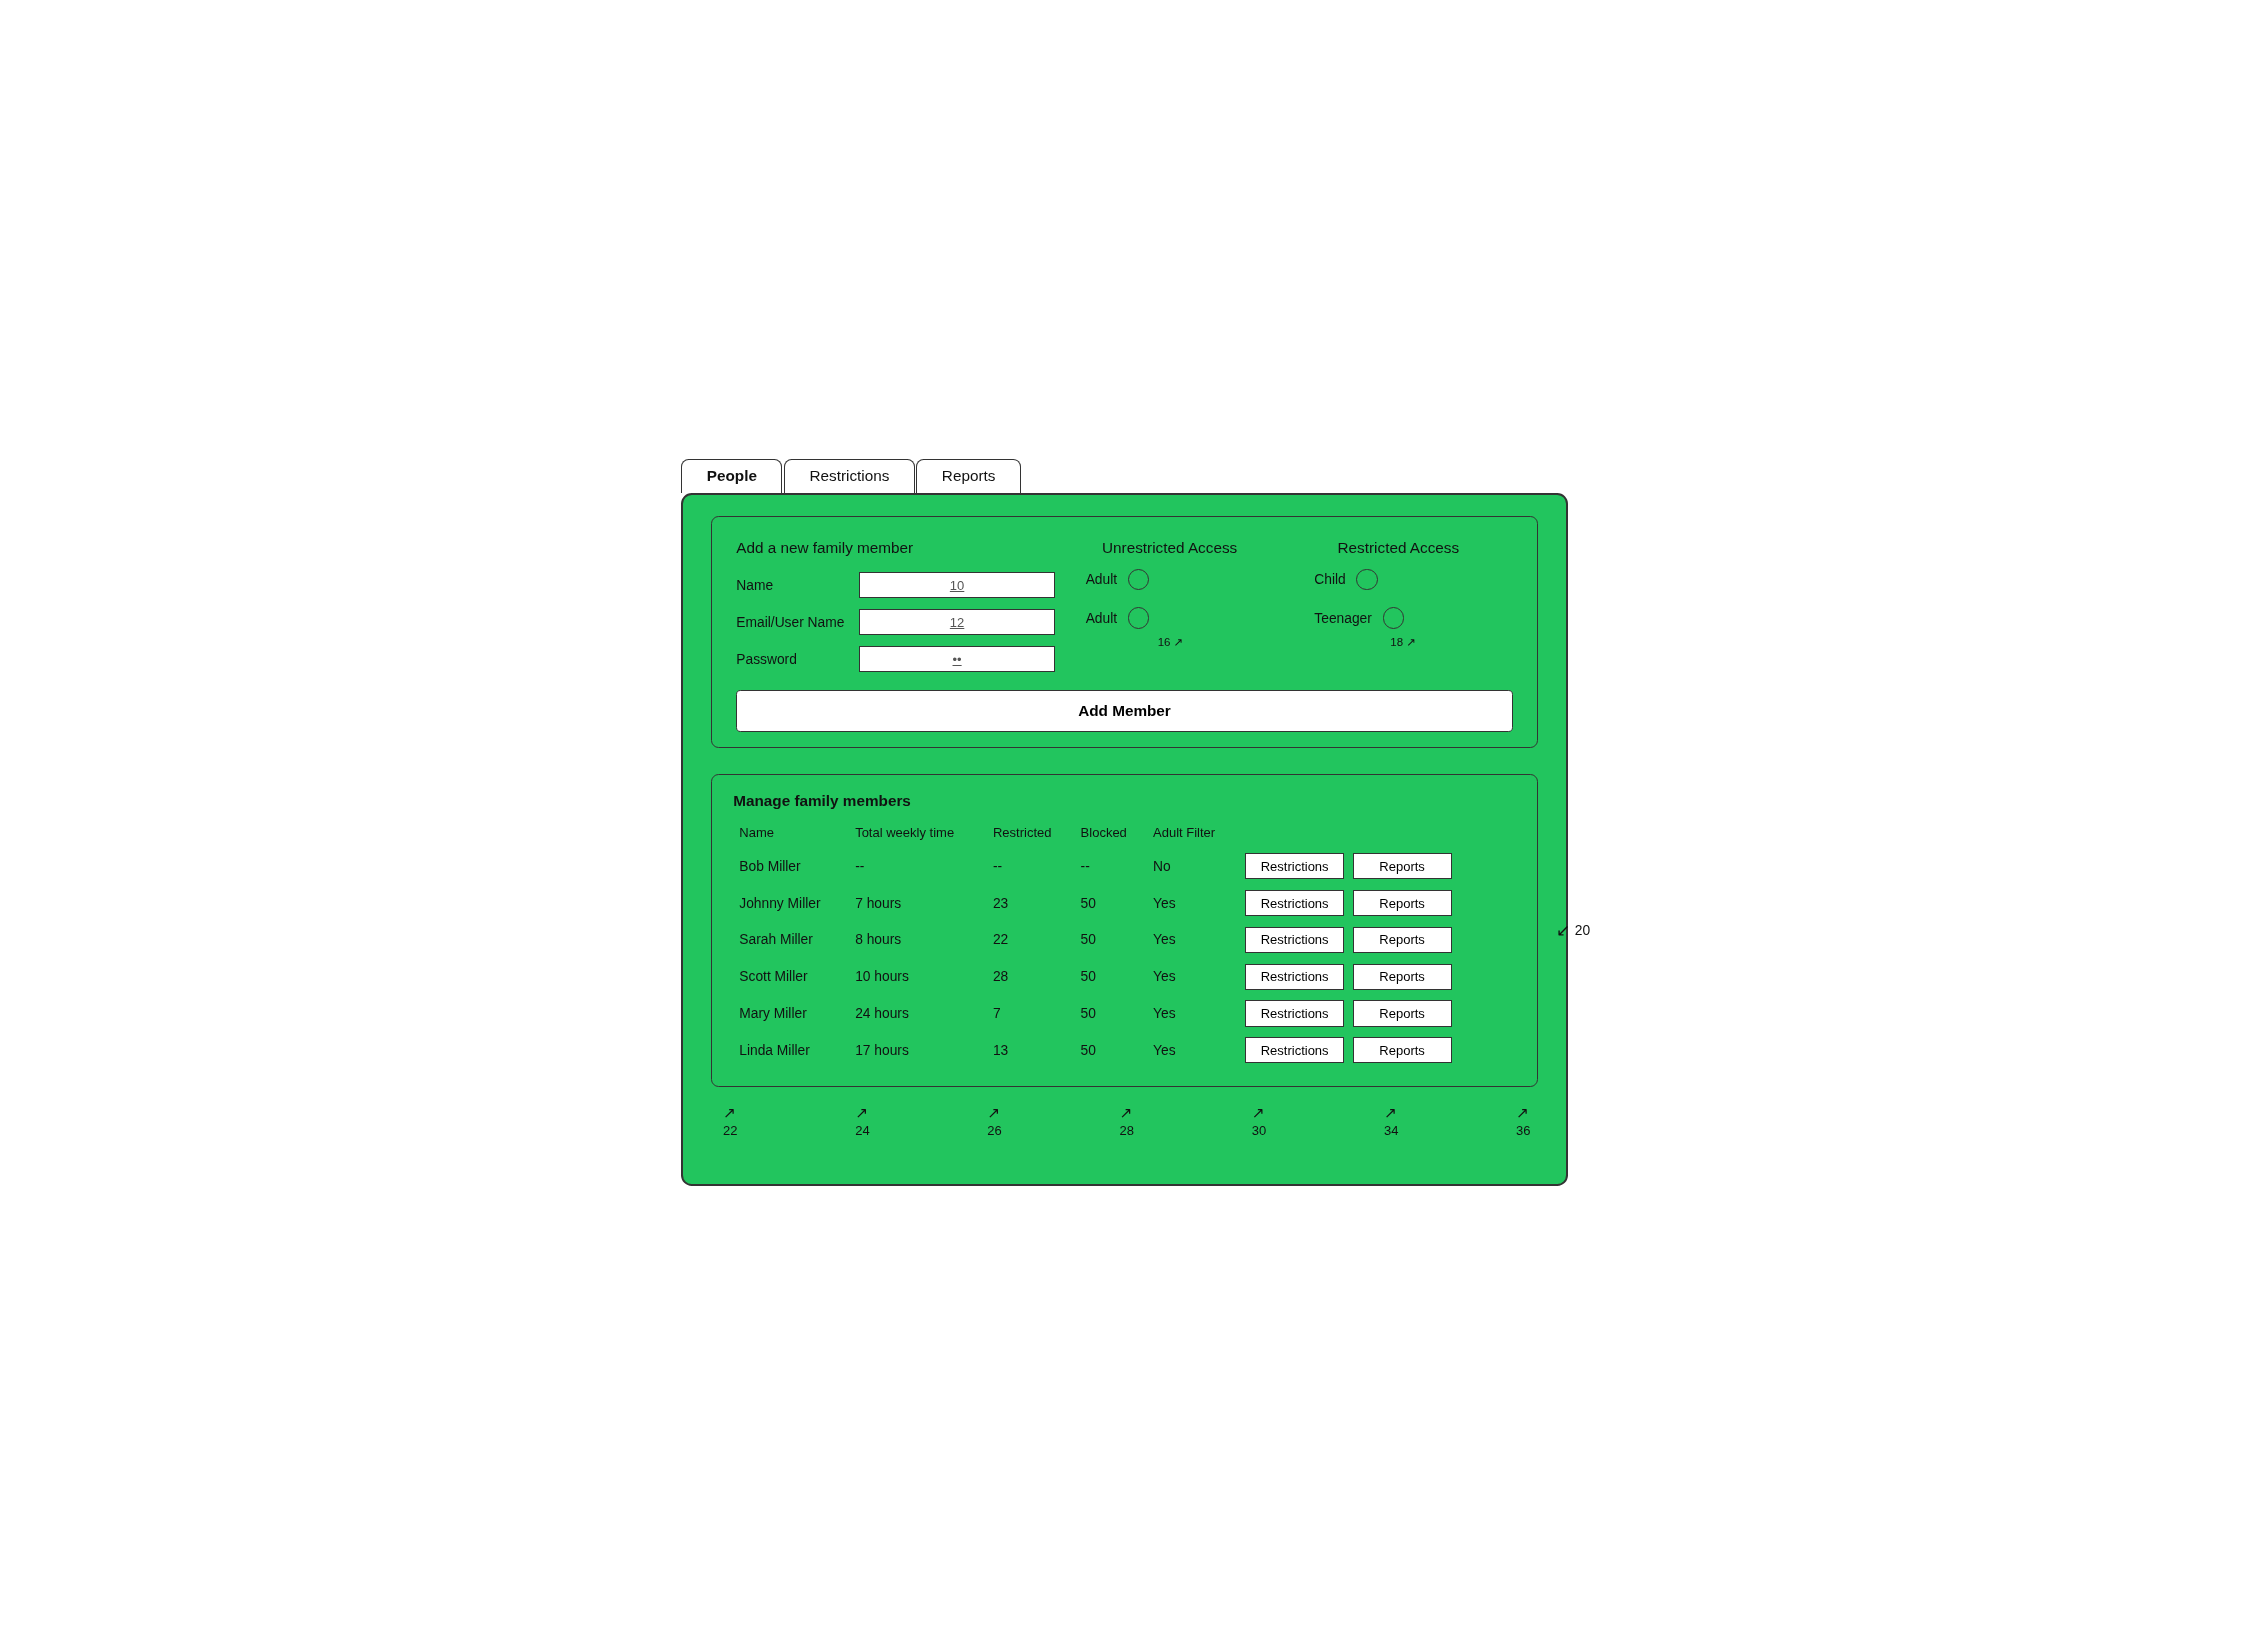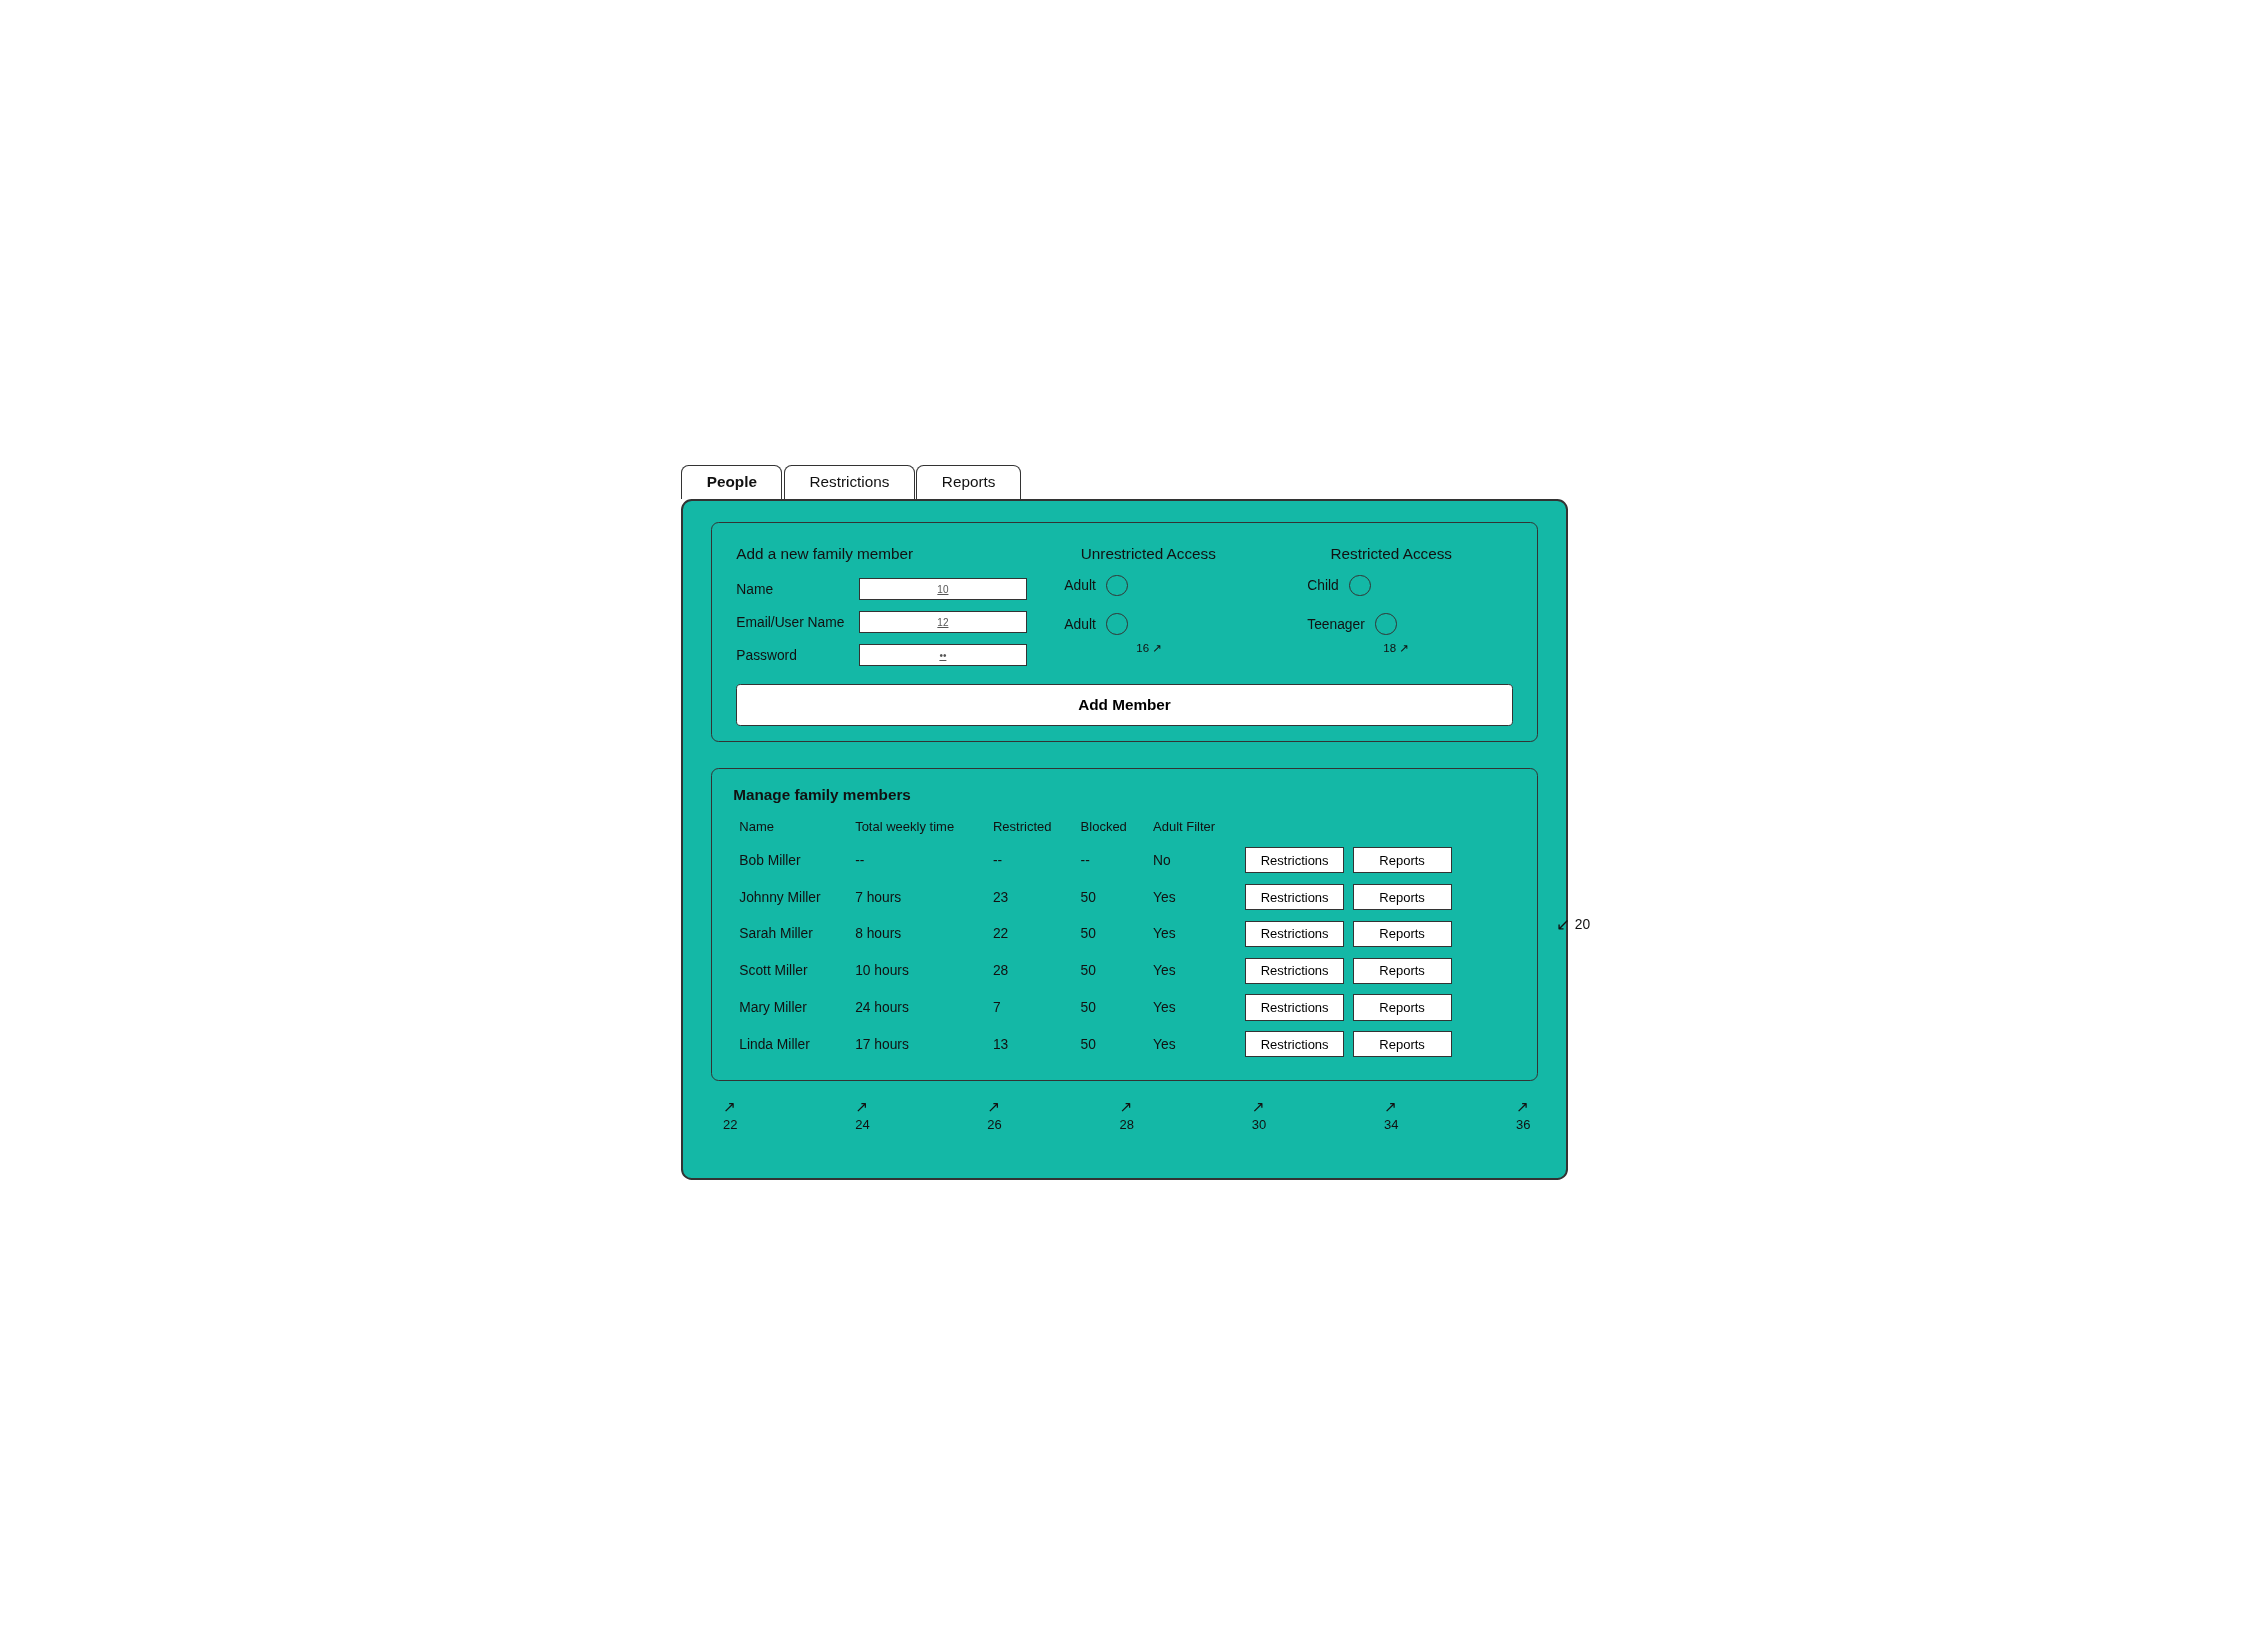--- a/index.html
+++ b/index.html
@@ -40,21 +40,21 @@
     .tab.active {
       font-weight: bold;
       background: #fff;
       z-index: 3;
     }
     
     .main-container {
       border: 2.3px solid #333;
       border-radius: 10.7px;
       padding: 21.4px 27.5px 46px 27.5px;
-      background: #14b8a6;
+      background: #22c55e;
       position: relative;
       z-index: 1;
     }
     
     .add-section {
       border: 1.5px solid #333;
       border-radius: 7.6px;
       padding: 21.4px 24.5px 15.3px 24.5px;
       margin-bottom: 21.4px;
       position: relative;
@@ -93,21 +93,21 @@
       margin-bottom: 10.7px;
       gap: 7.6px;
     }
     .form-label {
       font-size: 13.8px;
       min-width: 115px;
     }
     .form-input {
       border: 1.5px solid #333;
       padding: 4.6px 9.2px;
-      font-size: 10px;
+      font-size: 13px;
       min-width: 168px;
       text-align: center;
       text-decoration: underline;
       outline: none;
       color: #555;
     }
     .radio-row {
       display: flex;
       align-items: center;
       gap: 10.7px;

